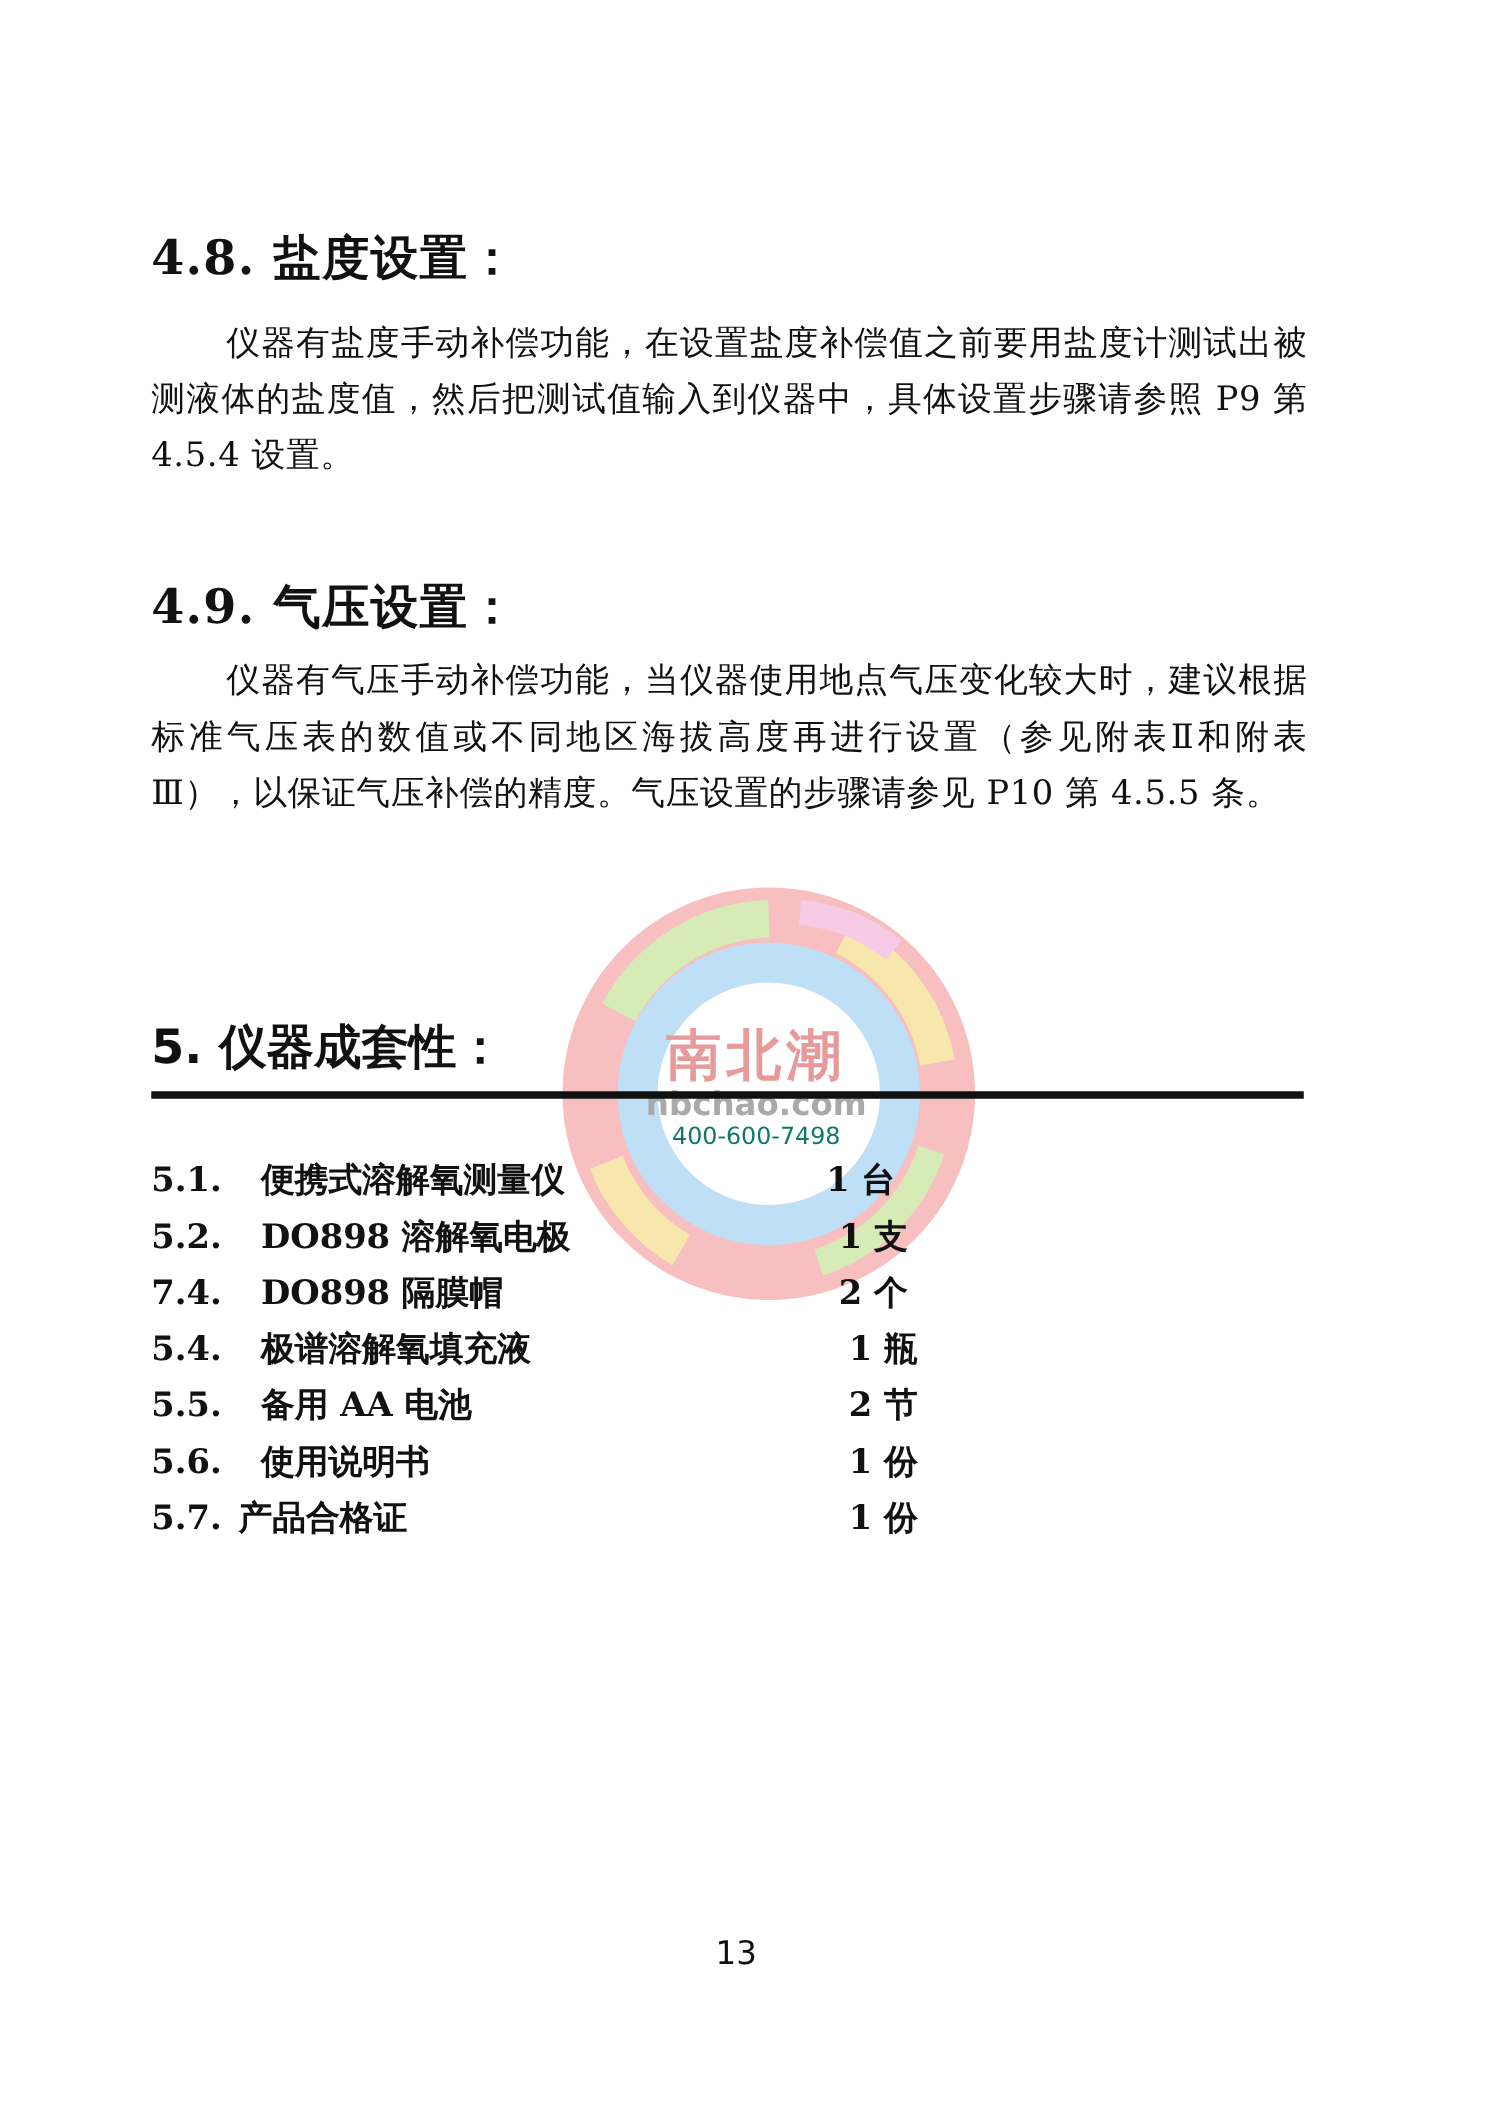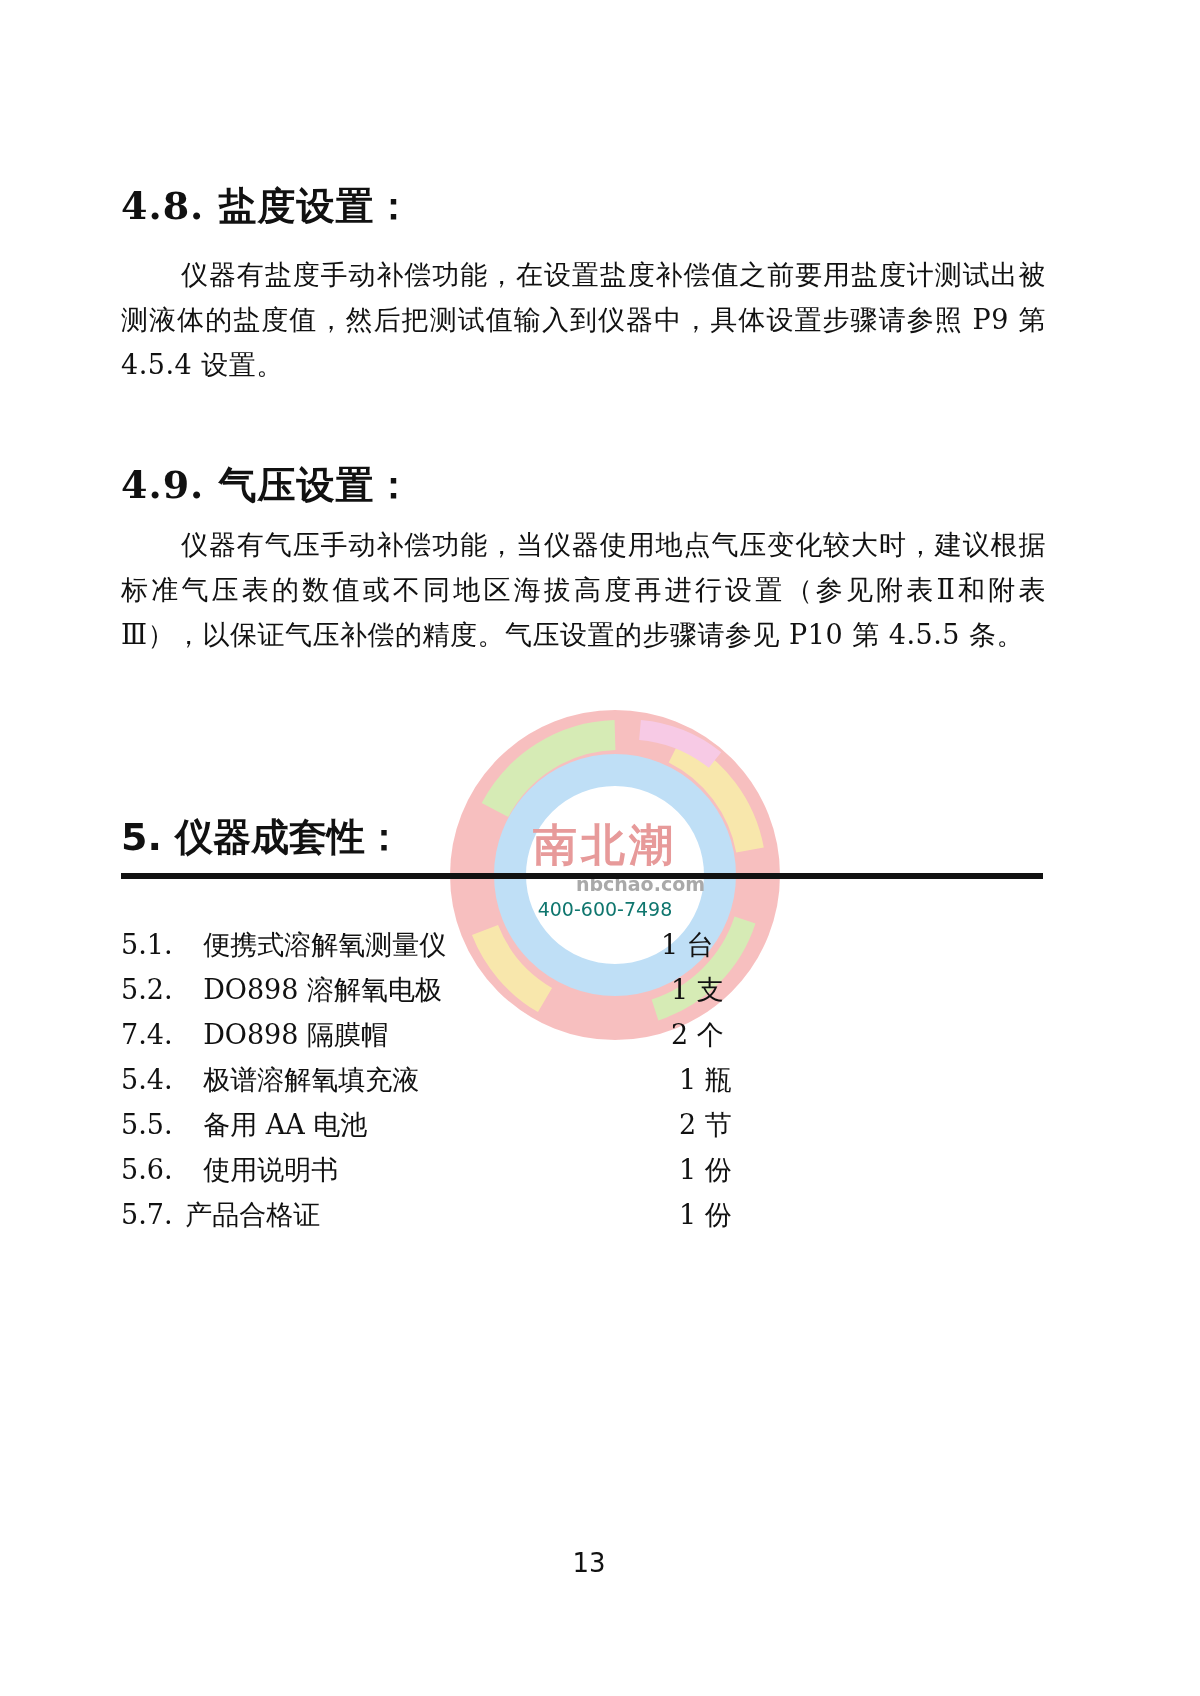--- a/index.html
+++ b/index.html
@@ -15,33 +15,33 @@
   .para {
     position: absolute; left: 121px; width: 925px; font-size: 27px; line-height: 45px; margin: 0;
     text-indent: 60px; text-align: justify; letter-spacing: 0.5px;
   }
   .h1 {
     position: absolute; left: 121px; top: 812px; font-size: 38px; line-height: 50px; margin: 0;
     font-family: "DejaVu Sans", "Liberation Sans", sans-serif; font-weight: bold;
   }
   .rule { position: absolute; left: 121px; top: 873px; width: 922px; height: 6px; background: #111; }
   .list { position: absolute; left: 121px; top: 922px; width: 640px; margin: 0; padding: 0; list-style: none; }
-  .list li { position: relative; height: 45px; line-height: 45px; font-size: 27px; }
+  .list li { position: relative; height: 45px; line-height: 45px; font-size: 27px; font-weight: bold; }
   .list .num { display: inline-block; }
   .list .qty { position: absolute; left: 540px; top: 0; white-space: nowrap; }
   .pageno {
     position: absolute; left: 0; width: 1178px; text-align: center; top: 1548px; font-size: 26px;
     font-family: "DejaVu Sans", "Liberation Sans", sans-serif;
   }
   
   .wm { position: absolute; left: 425px; top: 690px; width: 380px; height: 360px; opacity: 0.55; pointer-events: none; }
   .wm-text { position: absolute; left: 505px; top: 820px; width: 200px; text-align: center; pointer-events: none;
     font-family: "DejaVu Sans", "Liberation Sans", sans-serif; }
   .wm-cn { font-size: 44px; color: #e79a9a; font-weight: bold; letter-spacing: 4px; line-height: 50px; }
-  .wm-url { font-size: 19px; color: #a9a9a9; font-weight: bold; line-height: 28px; text-align: right; }
+  .wm-url { font-size: 26px; color: #a9a9a9; font-weight: bold; line-height: 28px; }
   .wm-tel { font-size: 19px; color: #0f766e; line-height: 22px; }
 </style>
 </head>
 <body>
 
 <div class="page">
 
   <svg class="wm" viewBox="0 0 380 360">
     <circle cx="190" cy="185" r="140" fill="none" stroke="#f28b8b" stroke-width="50"></circle>
     <circle cx="190" cy="185" r="105" fill="none" stroke="#8cc5ef" stroke-width="32"></circle>

